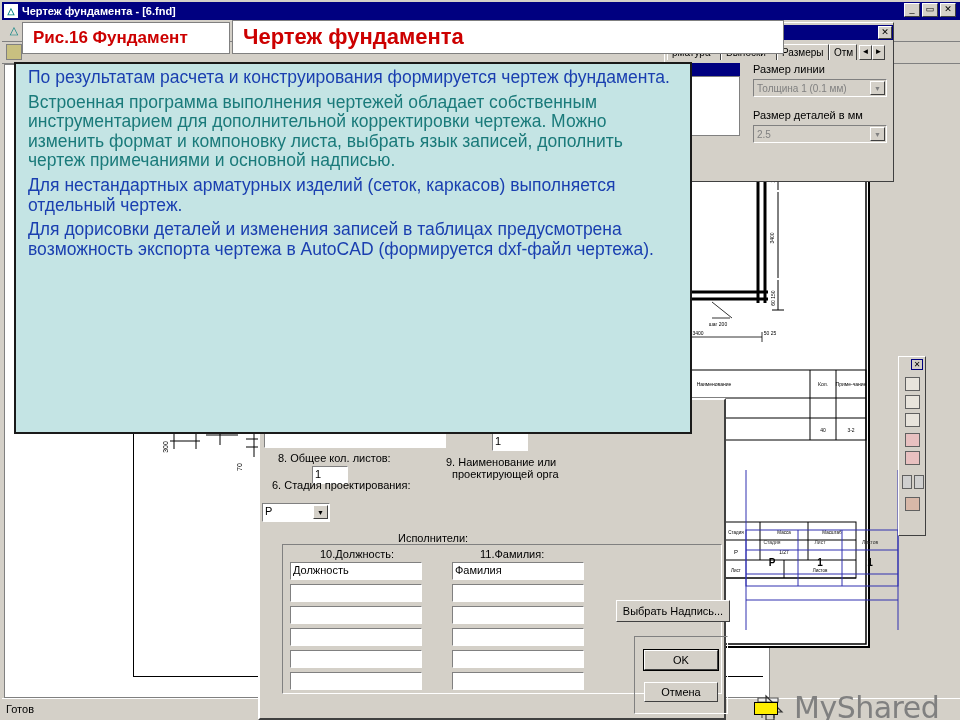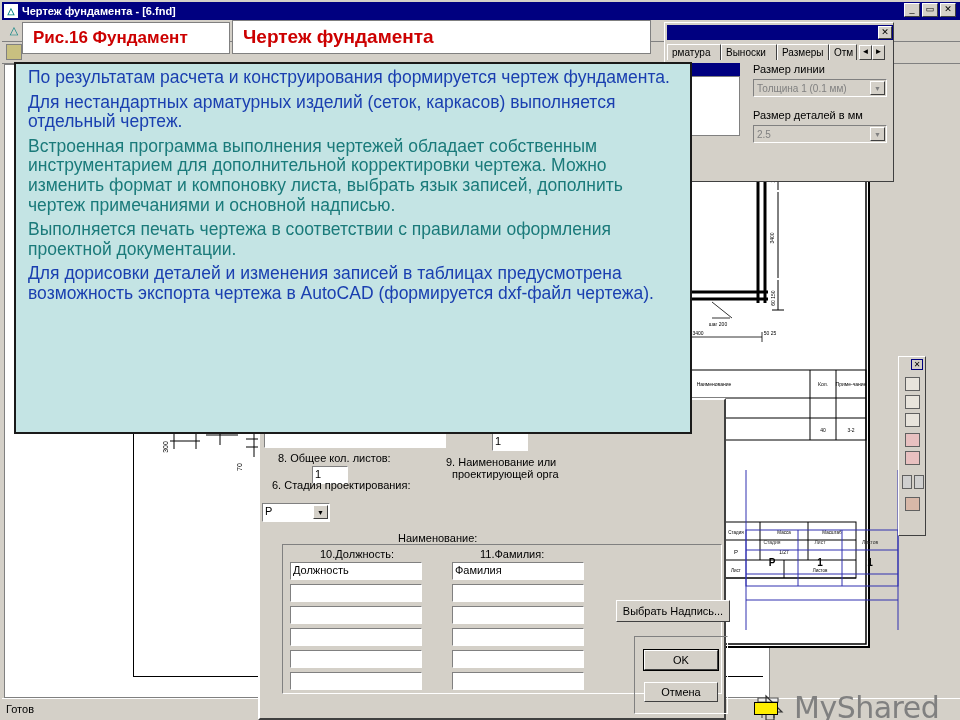--- a/index.html
+++ b/index.html
@@ -324,21 +324,21 @@
     position: absolute;
     background: #ffffff;
     border: 1px solid #808080;
     display: flex; align-items: center;
     padding: 0 10px;
     font-weight: bold;
     color: #cc0000;
     white-space: nowrap;
   }
   #cap-fig  { left: 22px;  top: 22px; width: 208px; height: 32px; font-size: 17px; }
-  #cap-name { left: 232px; top: 20px; width: 419px; height: 34px; font-size: 19px; }
+  #cap-name { left: 232px; top: 20px; width: 552px; height: 34px; font-size: 22px; }
 
   
   .text-overlay {
     position: absolute; left: 14px; top: 62px;
     width: 678px; height: 372px;
     background: #c4e4e4;
     border: 2px solid #1a1a1a;
     padding: 4px 12px 4px 12px;
     overflow: hidden;
   }
@@ -612,21 +612,21 @@
 
     <div class="lbl" style="left:186px; top:56px;">9. Наименование или</div>
     <div class="lbl" style="left:192px; top:68px;">проектирующей орга</div>
 
     <div class="lbl" style="left:12px; top:79px;">6. Стадия проектирования:</div>
     <div class="combo" style="left:2px; top:103px; width:68px; height:19px;">
       <span>Р</span>
       <span class="arrow">▼</span>
     </div>
 
-    <div class="lbl" style="left:138px; top:132px;">Наименование:</div>
+    <div class="lbl" style="left:138px; top:132px;">Исполнители:</div>
     <div class="grp" style="left:22px; top:144px; width:440px; height:150px;"></div>
     <div class="lbl" style="left:60px; top:148px;">10.Должность:</div>
     <div class="lbl" style="left:220px; top:148px;">11.Фамилия:</div>
 
     <div class="fld" style="left:30px; top:162px; width:132px; height:18px;">Должность</div>
     <div class="fld" style="left:30px; top:184px; width:132px; height:18px;"></div>
     <div class="fld" style="left:30px; top:206px; width:132px; height:18px;"></div>
     <div class="fld" style="left:30px; top:228px; width:132px; height:18px;"></div>
     <div class="fld" style="left:30px; top:250px; width:132px; height:18px;"></div>
     <div class="fld" style="left:30px; top:272px; width:132px; height:18px;"></div>
@@ -646,23 +646,22 @@
 
   <div class="cap-box" id="cap-fig">
     <span>Рис.16 Фундамент</span>
   </div>
   <div class="cap-box" id="cap-name">
     <span>Чертеж фундамента</span>
   </div>
 
   <div class="text-overlay">
     <p class="ov-p blue">По результатам расчета и конструирования формируется чертеж фундамента.</p>
+    <p class="ov-p teal">Встроенная программа выполнения чертежей обладает собственным инструментарием для дополнительной корректировки чертежа. Можно изменить формат и компоновку листа, выбрать язык записей, дополнить чертеж примечаниями и основной надписью.</p>
     <p class="ov-p blue">Для нестандартных арматурных изделий (сеток, каркасов) выполняется отдельный чертеж.</p>
-    <p class="ov-p teal">Встроенная программа выполнения чертежей обладает собственным инструментарием для дополнительной корректировки чертежа. Можно изменить формат и компоновку листа, выбрать язык записей, дополнить чертеж примечаниями и основной надписью.</p>
-    <p class="ov-p teal">Выполняется печать чертежа в соответствии с правилами оформления проектной документации.</p>
     <p class="ov-p blue">Для дорисовки деталей и изменения записей в таблицах предусмотрена возможность экспорта чертежа в AutoCAD (формируется dxf-файл чертежа).</p>
   </div>
 
   <div class="watermark">
     <div class="wm-mark">
       <svg width="40" height="32" viewBox="0 0 40 32">
         <path d="M6 6 L26 6 L26 10 L6 10 Z" fill="#f0f0f0" stroke="#555" stroke-width="1.2"></path>
         <path d="M10 10 L10 26 M22 10 L22 26" stroke="#555" stroke-width="1.2" fill="none"></path>
         <path d="M14 4 L30 20 L22 20 L22 28 L14 28 Z" fill="none" stroke="#333" stroke-width="1.2"></path>
       </svg>

